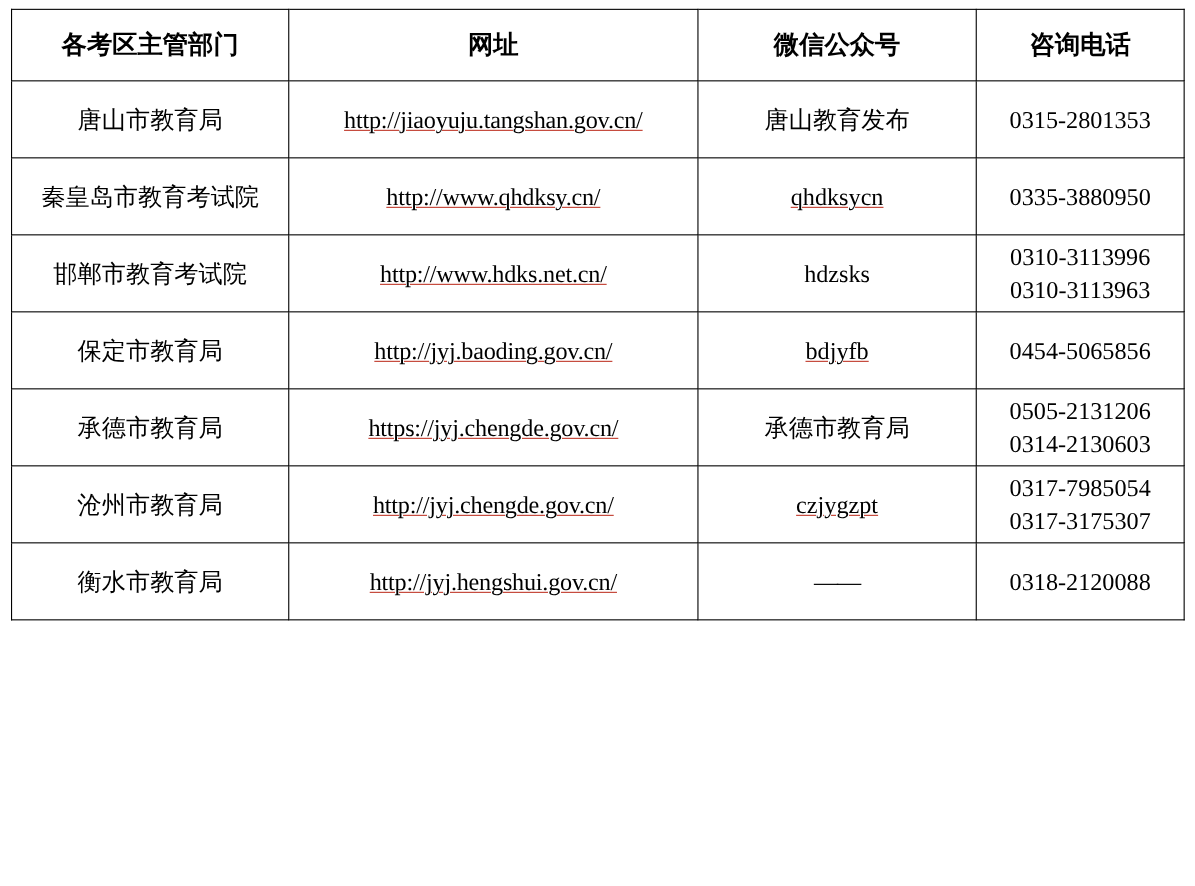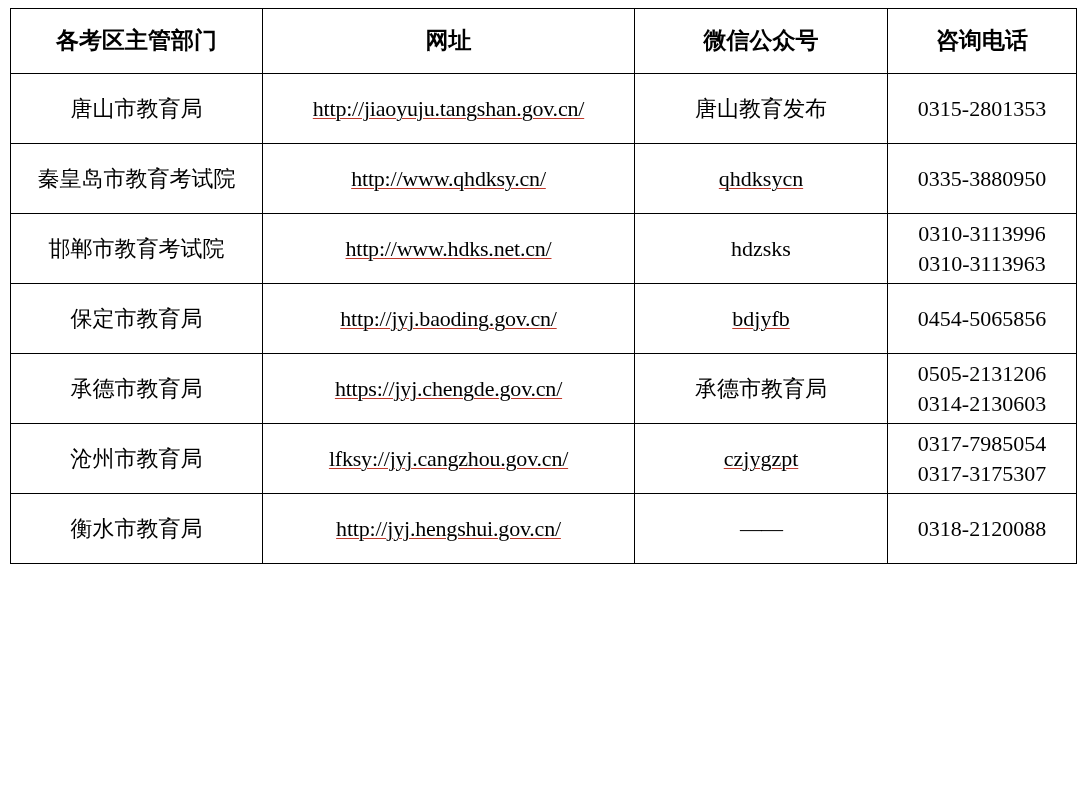--- a/index.html
+++ b/index.html
@@ -134,21 +134,21 @@
           <td class="dept">承德市教育局</td>
           <td class="url"><span class="link">https://jyj.chengde.gov.cn/</span></td>
           <td class="wechat"><span>承德市教育局</span></td>
           <td class="phone">
             <span class="phone-line">0505-2131206</span>
             <span class="phone-line">0314-2130603</span>
           </td>
         </tr>
         <tr class="two-line">
           <td class="dept">沧州市教育局</td>
-          <td class="url"><span class="link">lfksy://jyj.cangzhou.gov.cn/</span></td>
+          <td class="url"><span class="link">http://jyj.chengde.gov.cn/</span></td>
           <td class="wechat"><span class="wechat-underline">czjygzpt</span></td>
           <td class="phone">
             <span class="phone-line">0317-7985054</span>
             <span class="phone-line">0317-3175307</span>
           </td>
         </tr>
         <tr>
           <td class="dept">衡水市教育局</td>
           <td class="url"><span class="link">http://jyj.hengshui.gov.cn/</span></td>
           <td class="wechat"><span class="dash">——</span></td>

